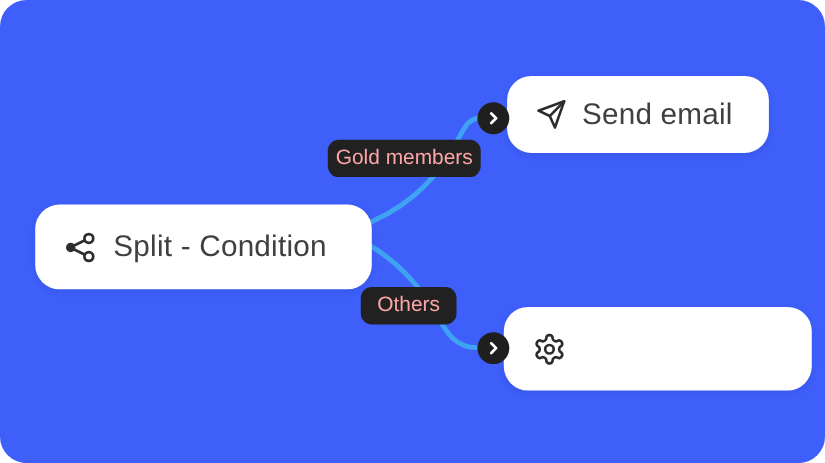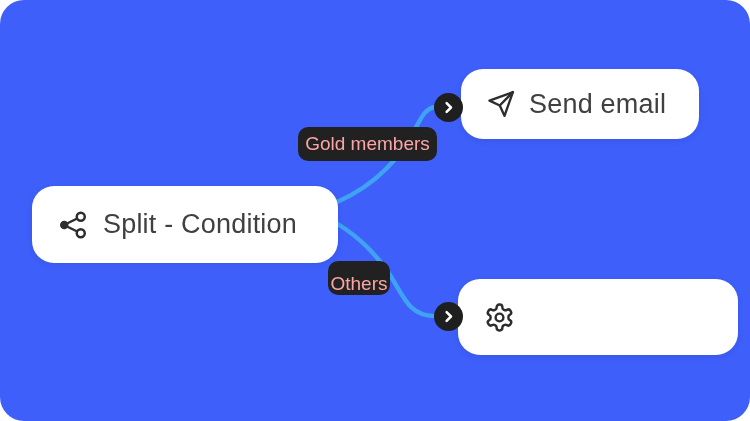--- a/index.html
+++ b/index.html
@@ -63,21 +63,21 @@
     color: #fca5a5;
     border-radius: 10px;
     font-size: 19px;
     display: flex;
     align-items: center;
     justify-content: center;
     white-space: nowrap;
     cursor: pointer;
   }
   .label-gold   { left: 298px; top: 127px; width: 139px; height: 34px; }
-  .label-others { left: 328px; top: 261px; width: 62px;  height: 34px; align-items: flex-end; }
+  .label-others { left: 328px; top: 261px; width: 87px;  height: 34px; }
 
   .badge {
     position: absolute;
     z-index: 4;
     width: 29px;
     height: 29px;
     border-radius: 50%;
     background: #1F1F1F;
     display: flex;
     align-items: center;

